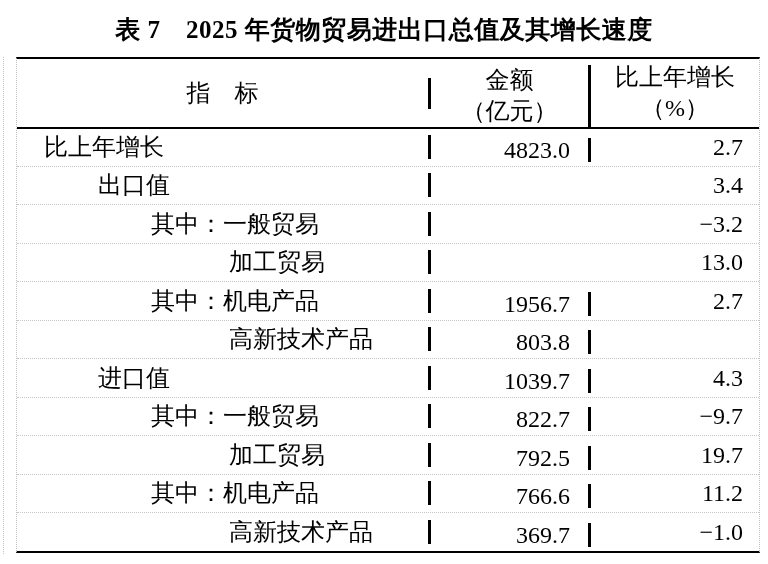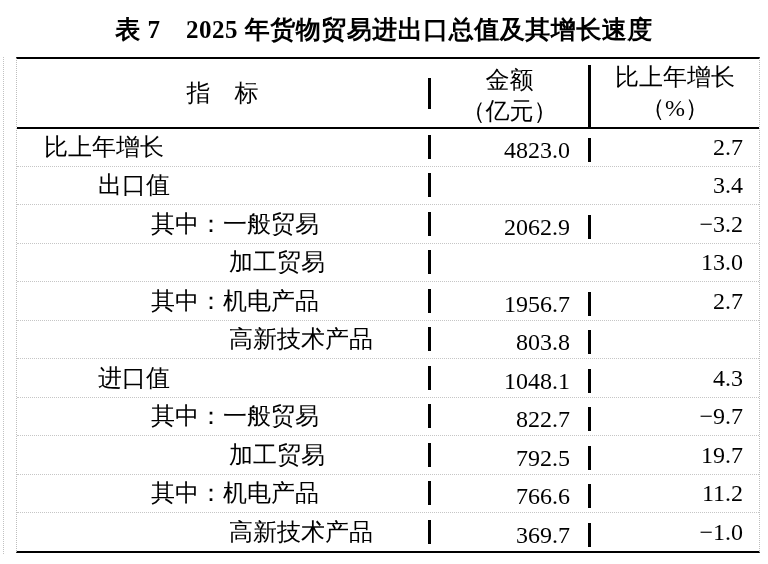--- a/index.html
+++ b/index.html
@@ -100,21 +100,20 @@
     <div class="td c3 num">2.7</div>
   </div>
 
   <div class="tr">
     <div class="td c1 ind2">出口值</div>
     <div class="td c3 num">3.4</div>
   </div>
 
   <div class="tr">
     <div class="td c1 ind3">其中：一般贸易</div>
-    <div class="td c2 num">2062.9</div>
     <div class="td c3 num">−3.2</div>
   </div>
 
   <div class="tr">
     <div class="td c1 ind4">加工贸易</div>
     <div class="td c3 num">13.0</div>
   </div>
 
   <div class="tr">
     <div class="td c1 ind3">其中：机电产品</div>
@@ -122,21 +121,21 @@
     <div class="td c3 num">2.7</div>
   </div>
 
   <div class="tr">
     <div class="td c1 ind4">高新技术产品</div>
     <div class="td c2 num">803.8</div>
   </div>
 
   <div class="tr">
     <div class="td c1 ind2">进口值</div>
-    <div class="td c2 num">1048.1</div>
+    <div class="td c2 num">1039.7</div>
     <div class="td c3 num">4.3</div>
   </div>
 
   <div class="tr">
     <div class="td c1 ind3">其中：一般贸易</div>
     <div class="td c2 num">822.7</div>
     <div class="td c3 num">−9.7</div>
   </div>
 
   <div class="tr">

